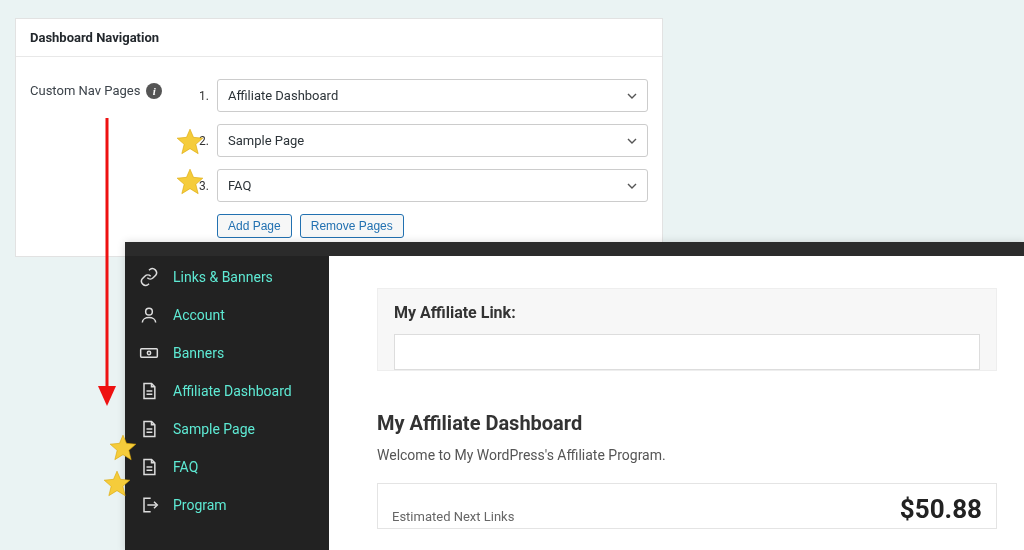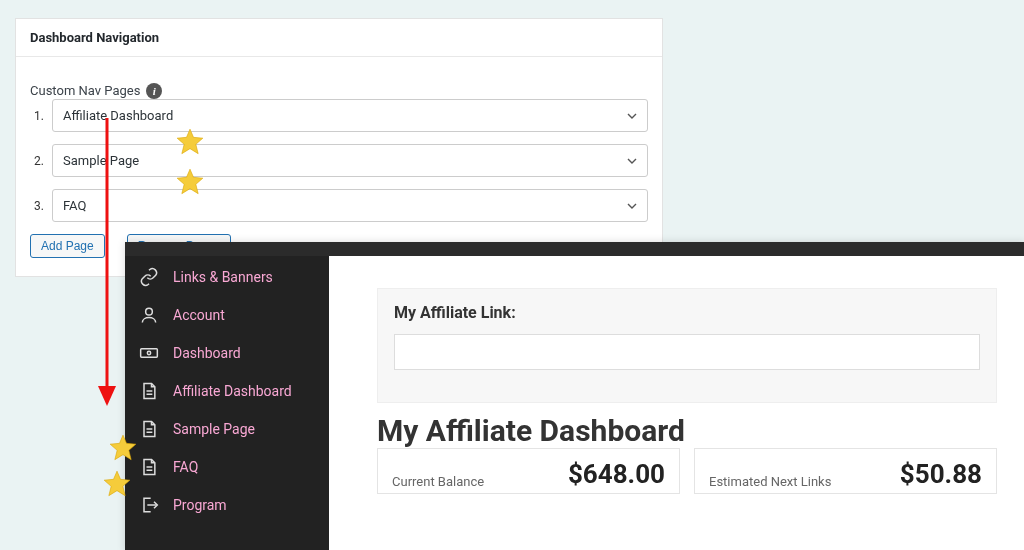--- a/index.html
+++ b/index.html
@@ -25,21 +25,20 @@
   }
   .settings-card-header {
     padding: 11px 14px;
     font-weight: 700;
     border-bottom: 1px solid #e8e8e8;
     font-size: 13px;
   }
   .settings-card-body {
     padding: 22px 14px 18px 14px;
     display: flex;
-    flex-direction: column;
   }
   .settings-label-col {
     width: 165px;
     color: #3c434a;
     font-size: 13px;
     display: flex;
     align-items: flex-start;
     gap: 6px;
     padding-top: 4px;
   }
@@ -73,21 +72,21 @@
     color: #2c3338;
     background: #fff;
     display: flex;
     justify-content: space-between;
     align-items: center;
     cursor: pointer;
   }
   .chevron {
     width: 10px; height: 6px;
   }
-  .btn-row { display: flex; gap: 22px; margin-top: 6px; }
+  .btn-row { display: flex; gap: 8px; margin-left: 22px; margin-top: 6px; }
   .btn-outline {
     border: 1px solid #2271b1;
     color: #2271b1;
     background: #f6f7f7;
     padding: 4px 10px;
     font-size: 12px;
     border-radius: 3px;
     cursor: pointer;
   }
 
@@ -109,47 +108,48 @@
     color: #eaeaea;
     font-size: 14px;
     padding-top: 2px;
   }
   .sidebar-item {
     display: flex;
     align-items: center;
     gap: 14px;
     padding: 9px 14px;
     cursor: pointer;
-    color: #f9a8d4;
+    color: #5eead4;
   }
   .sidebar-item.active { color: #fff; font-weight: 600; }
   .sidebar-icon { width: 20px; height: 20px; flex-shrink: 0; stroke: #ddd; fill: none; stroke-width: 1.8; }
   .sidebar-item.active .sidebar-icon { stroke: #fff; }
 
   .dash-main {
     flex: 1;
     padding: 32px 28px 0 48px;
     color: #333;
   }
   .link-box {
     background: #f7f7f7;
     border: 1px solid #eee;
-    padding: 14px 16px 32px 16px;
-    margin-bottom: 10px;
+    padding: 14px 16px 0 16px;
+    margin-bottom: 40px;
   }
   .link-box-title { font-weight: 700; font-size: 16px; margin-bottom: 12px; }
   .link-input {
     width: 100%;
     height: 36px;
     background: #fff;
     border: 1px solid #ddd;
   }
   .dash-heading {
-    font-size: 30px;
+    font-size: 20px;
     font-weight: 700;
+    margin-bottom: 12px;
   }
   .dash-subtext { font-size: 14px; color: #555; margin-bottom: 20px; }
   .stat-row { display: flex; gap: 14px; }
   .stat-card {
     flex: 1;
     border: 1px solid #e4e4e4;
     padding: 10px 14px 4px 14px;
     display: flex;
     justify-content: space-between;
     align-items: flex-end;
@@ -243,21 +243,21 @@
           <path d="M4 21c0-4 4-6 8-6s8 2 8 6"></path>
         </svg>
       <span>Account</span>
     </div>
 
     <div class="sidebar-item">
       <svg class="sidebar-icon" viewBox="0 0 24 24">
           <rect x="2" y="7" width="20" height="10" rx="1"></rect>
           <circle cx="12" cy="12" r="2"></circle>
         </svg>
-      <span>Dashboard</span>
+      <span>Banners</span>
     </div>
 
     <div class="sidebar-item">
       <svg class="sidebar-icon" viewBox="0 0 24 24">
           <path d="M6 3h9l4 4v14H6z"></path>
           <path d="M15 3v4h4"></path>
           <path d="M9 12h7M9 16h7"></path>
         </svg>
       <span>Affiliate Dashboard</span>
     </div>
@@ -289,25 +289,22 @@
       <span>Program</span>
     </div>
   </div>
 
   <div class="dash-main">
     <div class="link-box">
       <div class="link-box-title">My Affiliate Link:</div>
       <div class="link-input"></div>
     </div>
     <h1 class="dash-heading">My Affiliate Dashboard</h1>
+    <p class="dash-subtext">Welcome to My WordPress's Affiliate Program.</p>
     <div class="stat-row">
-      <div class="stat-card">
-        <span>Current Balance</span>
-        <span class="stat-value">$648.00</span>
-      </div>
       <div class="stat-card">
         <span>Estimated Next Links</span>
         <span class="stat-value">$50.88</span>
       </div>
     </div>
   </div>
 </div>
 
 <svg class="annot-arrow" viewBox="0 0 30 290">
   <line x1="15" y1="0" x2="15" y2="270" stroke="#e11" stroke-width="3"></line>

